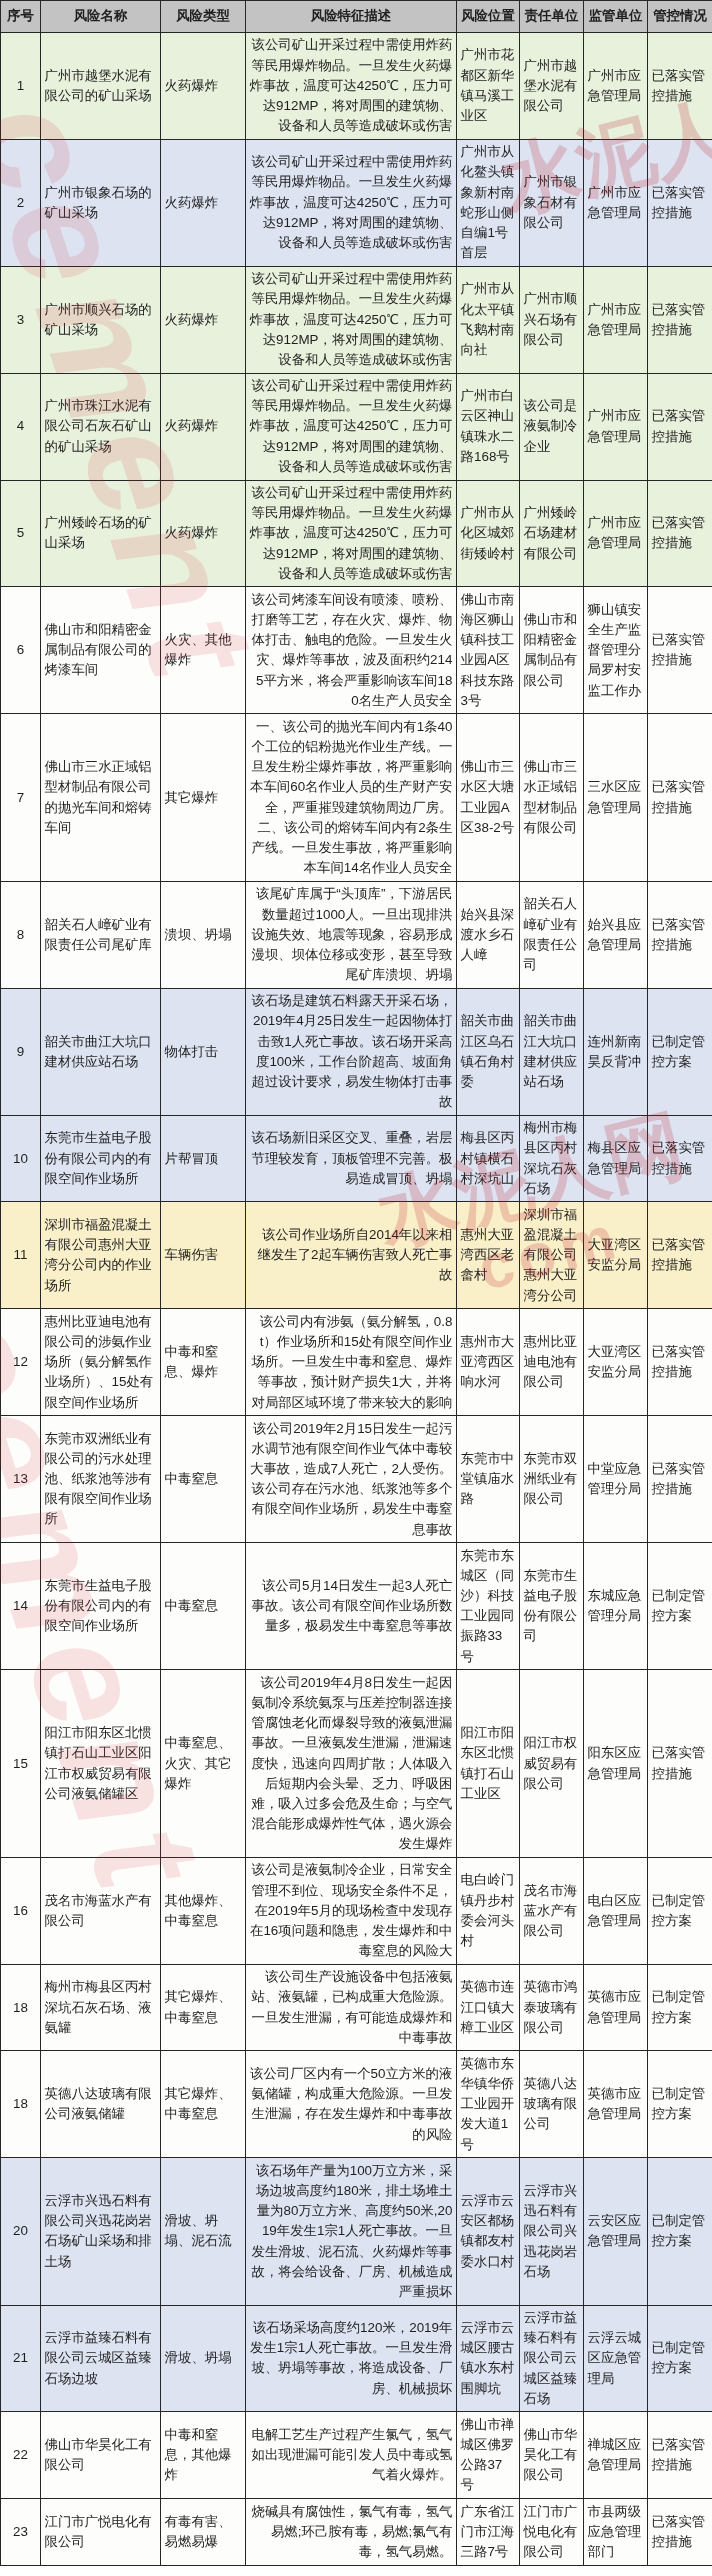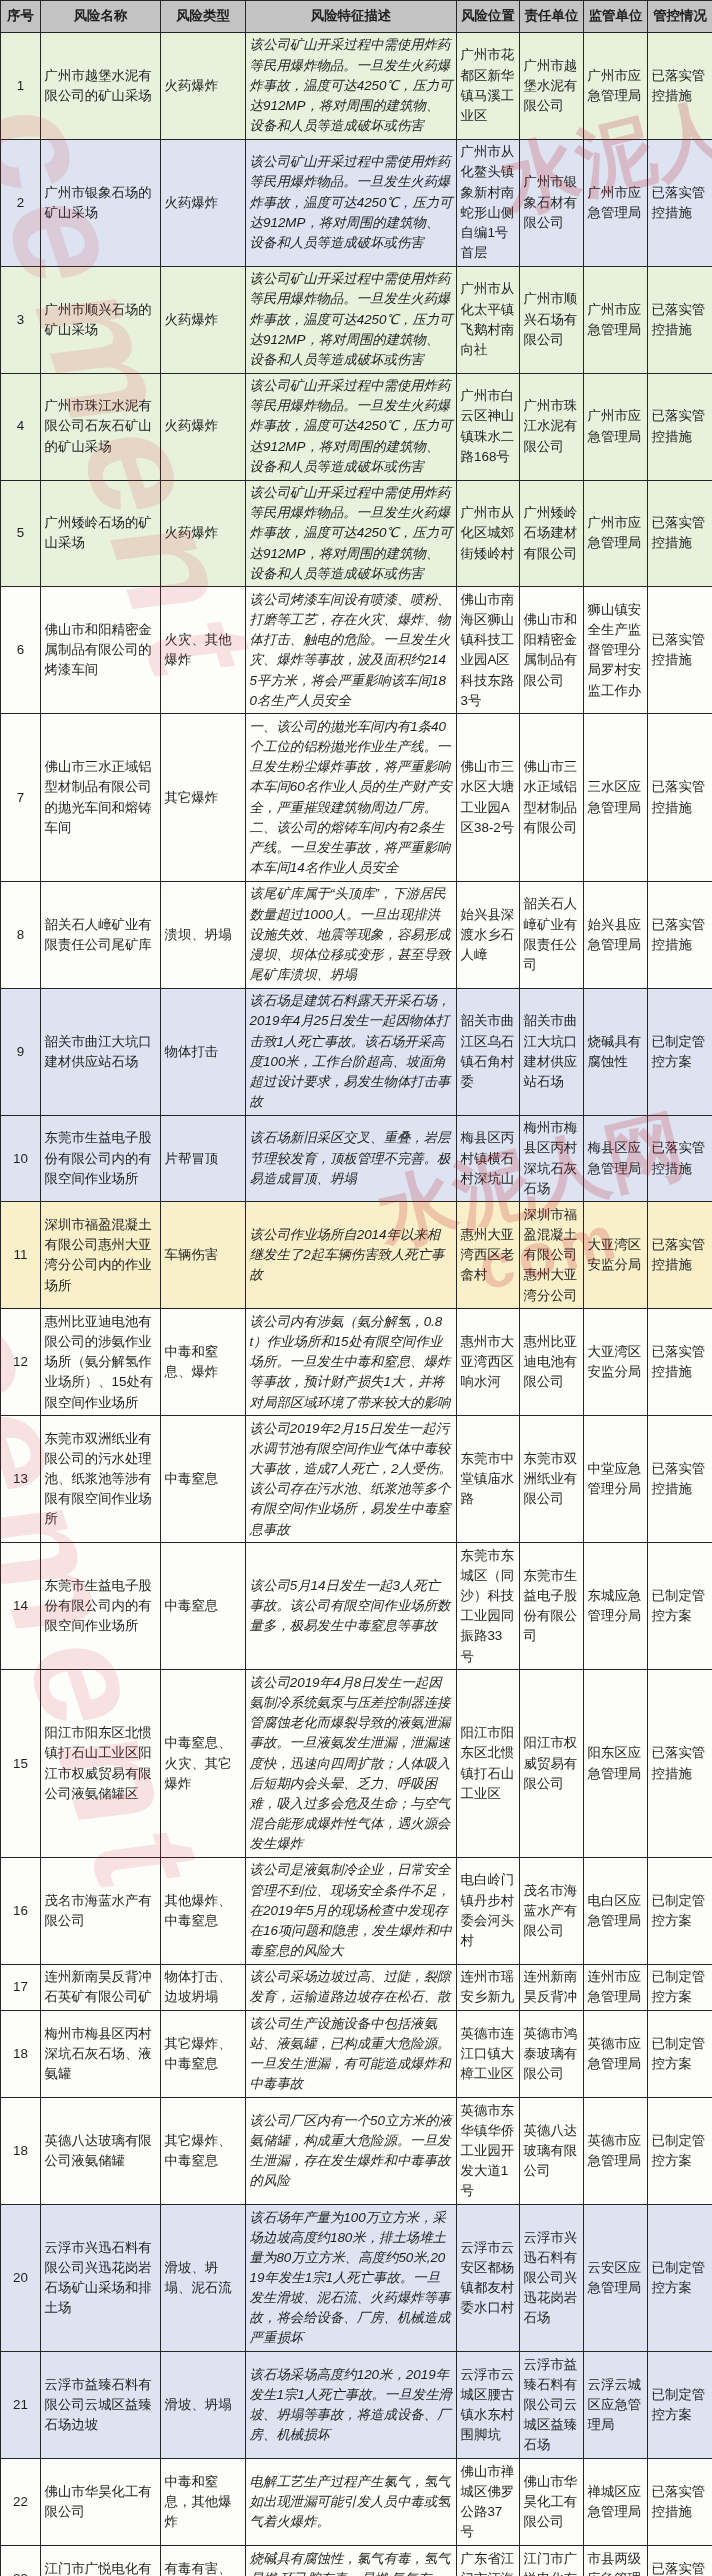--- a/index.html
+++ b/index.html
@@ -31,21 +31,21 @@
   table.risk th{
     background:#c3c3c3;
     font-weight:bold;
     text-align:center;
     font-size:13.4px;
     padding:5.3px 1.8px;
     margin-left:48px;
   }
   td.col-seq{text-align:center;}
   td.col-name,td.col-type,td.col-location,td.col-unit,td.col-supervisor,td.col-control{text-align:left;}
-  td.col-desc{text-align:left;font-style:italic;}
+  td.col-desc{text-align:right;}
   tr.bg-green td{background:#e8f1dc;}
   tr.bg-blue td{background:#dde3f1;}
   tr.bg-yellow td{background:#f9efc8;}
   tr.bg-white td{background:#fdfdfb;}
 
   
   .wm{position:absolute;z-index:3;pointer-events:none;}
   .wm-script{
     font-size:151px;
     font-weight:bold;
@@ -151,21 +151,21 @@
           <td class="col-unit">广州市顺兴石场有限公司</td>
           <td class="col-supervisor">广州市应急管理局</td>
           <td class="col-control">已落实管控措施</td>
         </tr>
         <tr class="bg-green">
           <td class="col-seq">4</td>
           <td class="col-name">广州市珠江水泥有限公司石灰石矿山的矿山采场</td>
           <td class="col-type">火药爆炸</td>
           <td class="col-desc">该公司矿山开采过程中需使用炸药等民用爆炸物品。一旦发生火药爆炸事故，温度可达4250℃，压力可达912MP，将对周围的建筑物、设备和人员等造成破坏或伤害</td>
           <td class="col-location">广州市白云区神山镇珠水二路168号</td>
-          <td class="col-unit">广州市珠江水泥有限公司</td>
+          <td class="col-unit">该公司是液氨制冷企业</td>
           <td class="col-supervisor">广州市应急管理局</td>
           <td class="col-control">已落实管控措施</td>
         </tr>
         <tr class="bg-green">
           <td class="col-seq">5</td>
           <td class="col-name">广州矮岭石场的矿山采场</td>
           <td class="col-type">火药爆炸</td>
           <td class="col-desc">该公司矿山开采过程中需使用炸药等民用爆炸物品。一旦发生火药爆炸事故，温度可达4250℃，压力可达912MP，将对周围的建筑物、设备和人员等造成破坏或伤害</td>
           <td class="col-location">广州市从化区城郊街矮岭村</td>
           <td class="col-unit">广州矮岭石场建材有限公司</td>
@@ -202,21 +202,21 @@
           <td class="col-supervisor">始兴县应急管理局</td>
           <td class="col-control">已落实管控措施</td>
         </tr>
         <tr class="bg-blue">
           <td class="col-seq">9</td>
           <td class="col-name">韶关市曲江大坑口建材供应站石场</td>
           <td class="col-type">物体打击</td>
           <td class="col-desc">该石场是建筑石料露天开采石场，2019年4月25日发生一起因物体打击致1人死亡事故。该石场开采高度100米，工作台阶超高、坡面角超过设计要求，易发生物体打击事故</td>
           <td class="col-location">韶关市曲江区乌石镇石角村委</td>
           <td class="col-unit">韶关市曲江大坑口建材供应站石场</td>
-          <td class="col-supervisor">烧碱具有腐蚀性</td>
+          <td class="col-supervisor">连州新南昊反背冲</td>
           <td class="col-control">已制定管控方案</td>
         </tr>
         <tr class="bg-blue">
           <td class="col-seq">10</td>
           <td class="col-name">东莞市生益电子股份有限公司内的有限空间作业场所</td>
           <td class="col-type">片帮冒顶</td>
           <td class="col-desc">该石场新旧采区交叉、重叠，岩层节理较发育，顶板管理不完善。极易造成冒顶、坍塌</td>
           <td class="col-location">梅县区丙村镇横石村深坑山</td>
           <td class="col-unit">梅州市梅县区丙村深坑石灰石场</td>
           <td class="col-supervisor">梅县区应急管理局</td>
@@ -276,30 +276,20 @@
           <td class="col-seq">16</td>
           <td class="col-name">茂名市海蓝水产有限公司</td>
           <td class="col-type">其他爆炸、中毒窒息</td>
           <td class="col-desc">该公司是液氨制冷企业，日常安全管理不到位、现场安全条件不足，在2019年5月的现场检查中发现存在16项问题和隐患，发生爆炸和中毒窒息的风险大</td>
           <td class="col-location">电白岭门镇丹步村委会河头村</td>
           <td class="col-unit">茂名市海蓝水产有限公司</td>
           <td class="col-supervisor">电白区应急管理局</td>
           <td class="col-control">已制定管控方案</td>
         </tr>
         <tr class="bg-white">
-          <td class="col-seq">17</td>
-          <td class="col-name">连州新南昊反背冲石英矿有限公司矿</td>
-          <td class="col-type">物体打击、边坡坍塌</td>
-          <td class="col-desc">该公司采场边坡过高、过陡，裂隙发育，运输道路边坡存在松石、散</td>
-          <td class="col-location">连州市瑶安乡新九</td>
-          <td class="col-unit">连州新南昊反背冲</td>
-          <td class="col-supervisor">连州市应急管理局</td>
-          <td class="col-control">已制定管控方案</td>
-        </tr>
-        <tr class="bg-white">
           <td class="col-seq">18</td>
           <td class="col-name">梅州市梅县区丙村深坑石灰石场、液氨罐</td>
           <td class="col-type">其它爆炸、中毒窒息</td>
           <td class="col-desc">该公司生产设施设备中包括液氨站、液氨罐，已构成重大危险源。一旦发生泄漏，有可能造成爆炸和中毒事故</td>
           <td class="col-location">英德市连江口镇大樟工业区</td>
           <td class="col-unit">英德市鸿泰玻璃有限公司</td>
           <td class="col-supervisor">英德市应急管理局</td>
           <td class="col-control">已制定管控方案</td>
         </tr>
         <tr class="bg-white">

